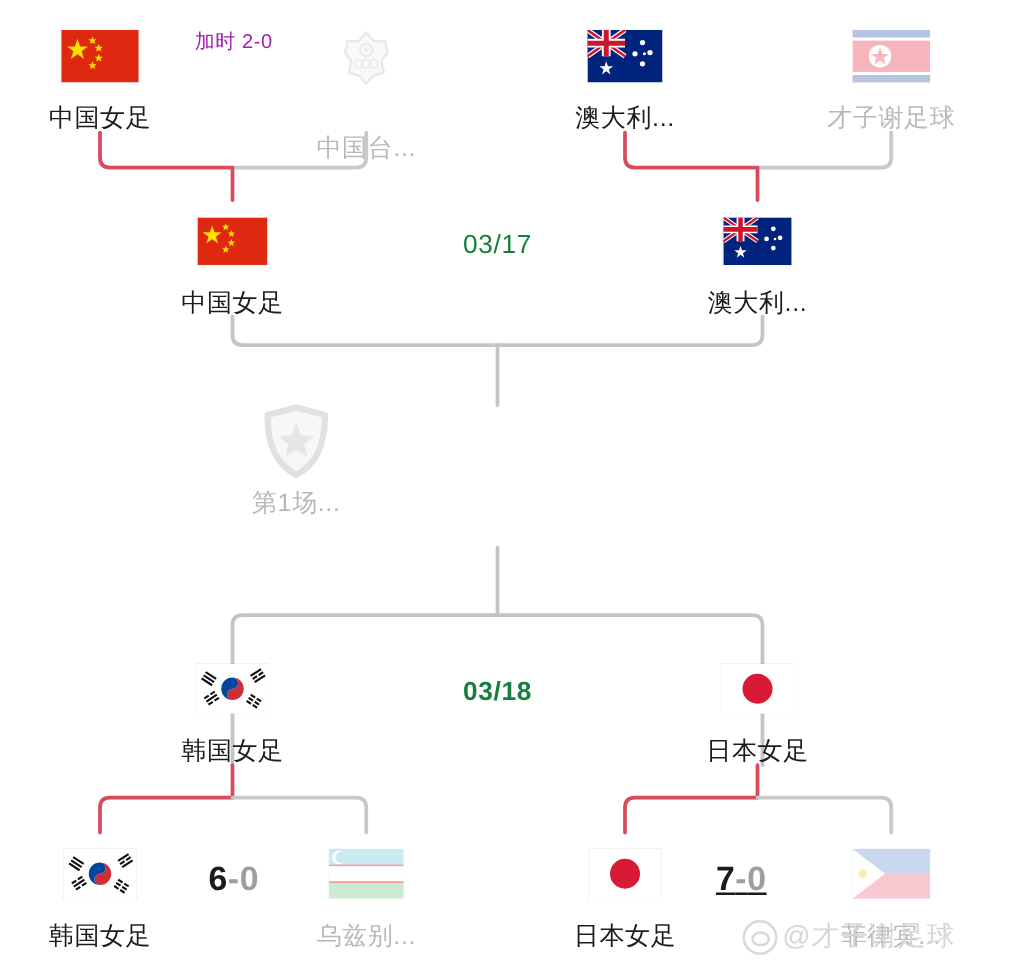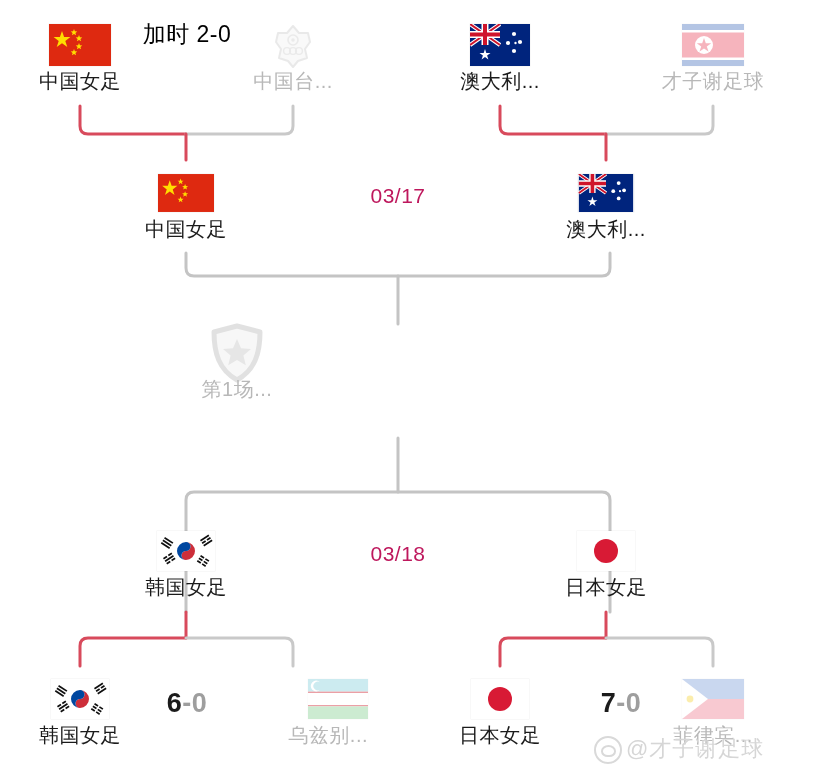--- a/index.html
+++ b/index.html
@@ -42,21 +42,21 @@
     flex-direction: column;
     align-items: center;
   }
   .node .crest {
     display: flex;
     align-items: center;
     justify-content: center;
     height: 46px;
   }
   .node .team-name {
-    margin-top: 1px;
+    margin-top: 15px;
     font-size: 20px;
     line-height: 24px;
     letter-spacing: .5px;
     color: #1b1b1b;
     white-space: nowrap;
   }
   .node.dim .team-name {
     color: #b8b8b8;
   }
   .node.dim .crest {
@@ -75,33 +75,33 @@
     font-weight: bold;
     line-height: 30px;
     letter-spacing: .5px;
     color: #1b1b1b;
   }
   .score .main .lose {
     color: #9e9e9e;
   }
   .score .sub {
     margin-top: 2px;
-    font-size: 23px;
+    font-size: 16px;
     line-height: 20px;
-    color: #000000;
+    color: #a21caf;
     letter-spacing: .5px;
   }
   .date-label {
     position: absolute;
     width: 200px;
     margin-left: -100px;
     text-align: center;
     font-size: 21px;
     line-height: 24px;
-    color: #be185d;
+    color: #15803d;
     letter-spacing: .5px;
   }
 
   
   .flag {
     display: block;
     box-shadow: 0 0 0 .5px rgba(0,0,0,.06);
   }
 
   
@@ -192,21 +192,21 @@
         </g>
       </svg>
     </div>
     <div class="team-name">中国女足</div>
   </div>
 
   <div class="score" style="left:187px; top:22px;">
     <div class="sub">加时 2-0</div>
   </div>
 
-  <div class="node dim" style="left:293px; top:22px;">
+  <div class="node dim" style="left:293px; top:22px;gap:24px;">
     <div class="crest">
       <svg width="46" height="46" viewBox="0 0 46 46">
         <path d="M23,4 L29,11 L38,11 L40,20 L35,27 L37,36 L28,39 L23,45 L18,39 L9,36 L11,27 L6,20 L8,11 L17,11 Z" fill="#f2f2f2" stroke="#cfcfcf" stroke-width="2" stroke-linejoin="round"></path>
         <circle cx="23" cy="18" r="5" fill="none" stroke="#d2d2d2" stroke-width="1.6"></circle>
         <circle cx="23" cy="18" r="1.8" fill="#d2d2d2"></circle>
         <g fill="none" stroke="#d2d2d2" stroke-width="1.4">
           <circle cx="17" cy="29" r="3.4"></circle>
           <circle cx="23" cy="29" r="3.4"></circle>
           <circle cx="29" cy="29" r="3.4"></circle>
         </g>
@@ -342,21 +342,21 @@
               <rect x="5.8" y="3" width="4.2" height="1.7"></rect>
             <rect x="0" y="6" width="4.2" height="1.7"></rect>
               <rect x="5.8" y="6" width="4.2" height="1.7"></rect>
           </g>
         </g>
       </svg>
     </div>
     <div class="team-name">韩国女足</div>
   </div>
 
-  <div class="date-label" style="left:398px; top:542px;">03/18</div>
+  <div class="date-label" style="left:398px; top:542px;font-weight:bold;">03/18</div>
 
   <div class="node" style="left:606px; top:528px;">
     <div class="crest">
       <svg class="flag" width="58" height="40" viewBox="0 0 58 40">
         <rect width="58" height="40" fill="#ffffff"></rect>
         <circle cx="29" cy="20" r="12" fill="#d81a35"></circle>
       </svg>
     </div>
     <div class="team-name">日本女足</div>
   </div>
@@ -401,21 +401,21 @@
     </div>
     <div class="team-name">韩国女足</div>
   </div>
 
   <div class="score" style="left:187px; top:688px;">
     <div class="main">
       <span>6</span><span class="lose">-</span><span class="lose">0</span>
     </div>
   </div>
 
-  <div class="node dim" style="left:293px; top:676px;align-items:flex-end;">
+  <div class="node dim" style="left:293px; top:676px;">
     <div class="crest">
       <svg class="flag" width="60" height="40" viewBox="0 0 60 40">
         <rect y="0" width="60" height="12.6" fill="#8fd4e0"></rect>
         <rect y="12.6" width="60" height="1.4" fill="#d42d3a"></rect>
         <rect y="14" width="60" height="12" fill="#ffffff"></rect>
         <rect y="26" width="60" height="1.4" fill="#d42d3a"></rect>
         <rect y="27.4" width="60" height="12.6" fill="#8fd49a"></rect>
         <path d="M12,3.2 a4.4,4.4 0 1 0 0,7.6 a5.4,5.4 0 1 1 0,-7.6 Z" fill="#ffffff"></path>
       </svg>
     </div>
@@ -425,21 +425,21 @@
   <div class="node" style="left:500px; top:676px;">
     <div class="crest">
       <svg class="flag" width="58" height="40" viewBox="0 0 58 40">
         <rect width="58" height="40" fill="#ffffff"></rect>
         <circle cx="29" cy="20" r="12" fill="#d81a35"></circle>
       </svg>
     </div>
     <div class="team-name">日本女足</div>
   </div>
 
-  <div class="score" style="left:621px; top:688px;">
+  <div class="score" style="left:593px; top:688px;text-decoration:underline;">
     <div class="main">
       <span>7</span><span class="lose">-</span><span class="lose">0</span>
     </div>
   </div>
 
   <div class="node dim" style="left:713px; top:676px;">
     <div class="crest">
       <svg class="flag" width="62" height="40" viewBox="0 0 62 40">
         <rect y="0" width="62" height="20" fill="#8aa7dd"></rect>
         <rect y="20" width="62" height="20" fill="#f08a9b"></rect>

